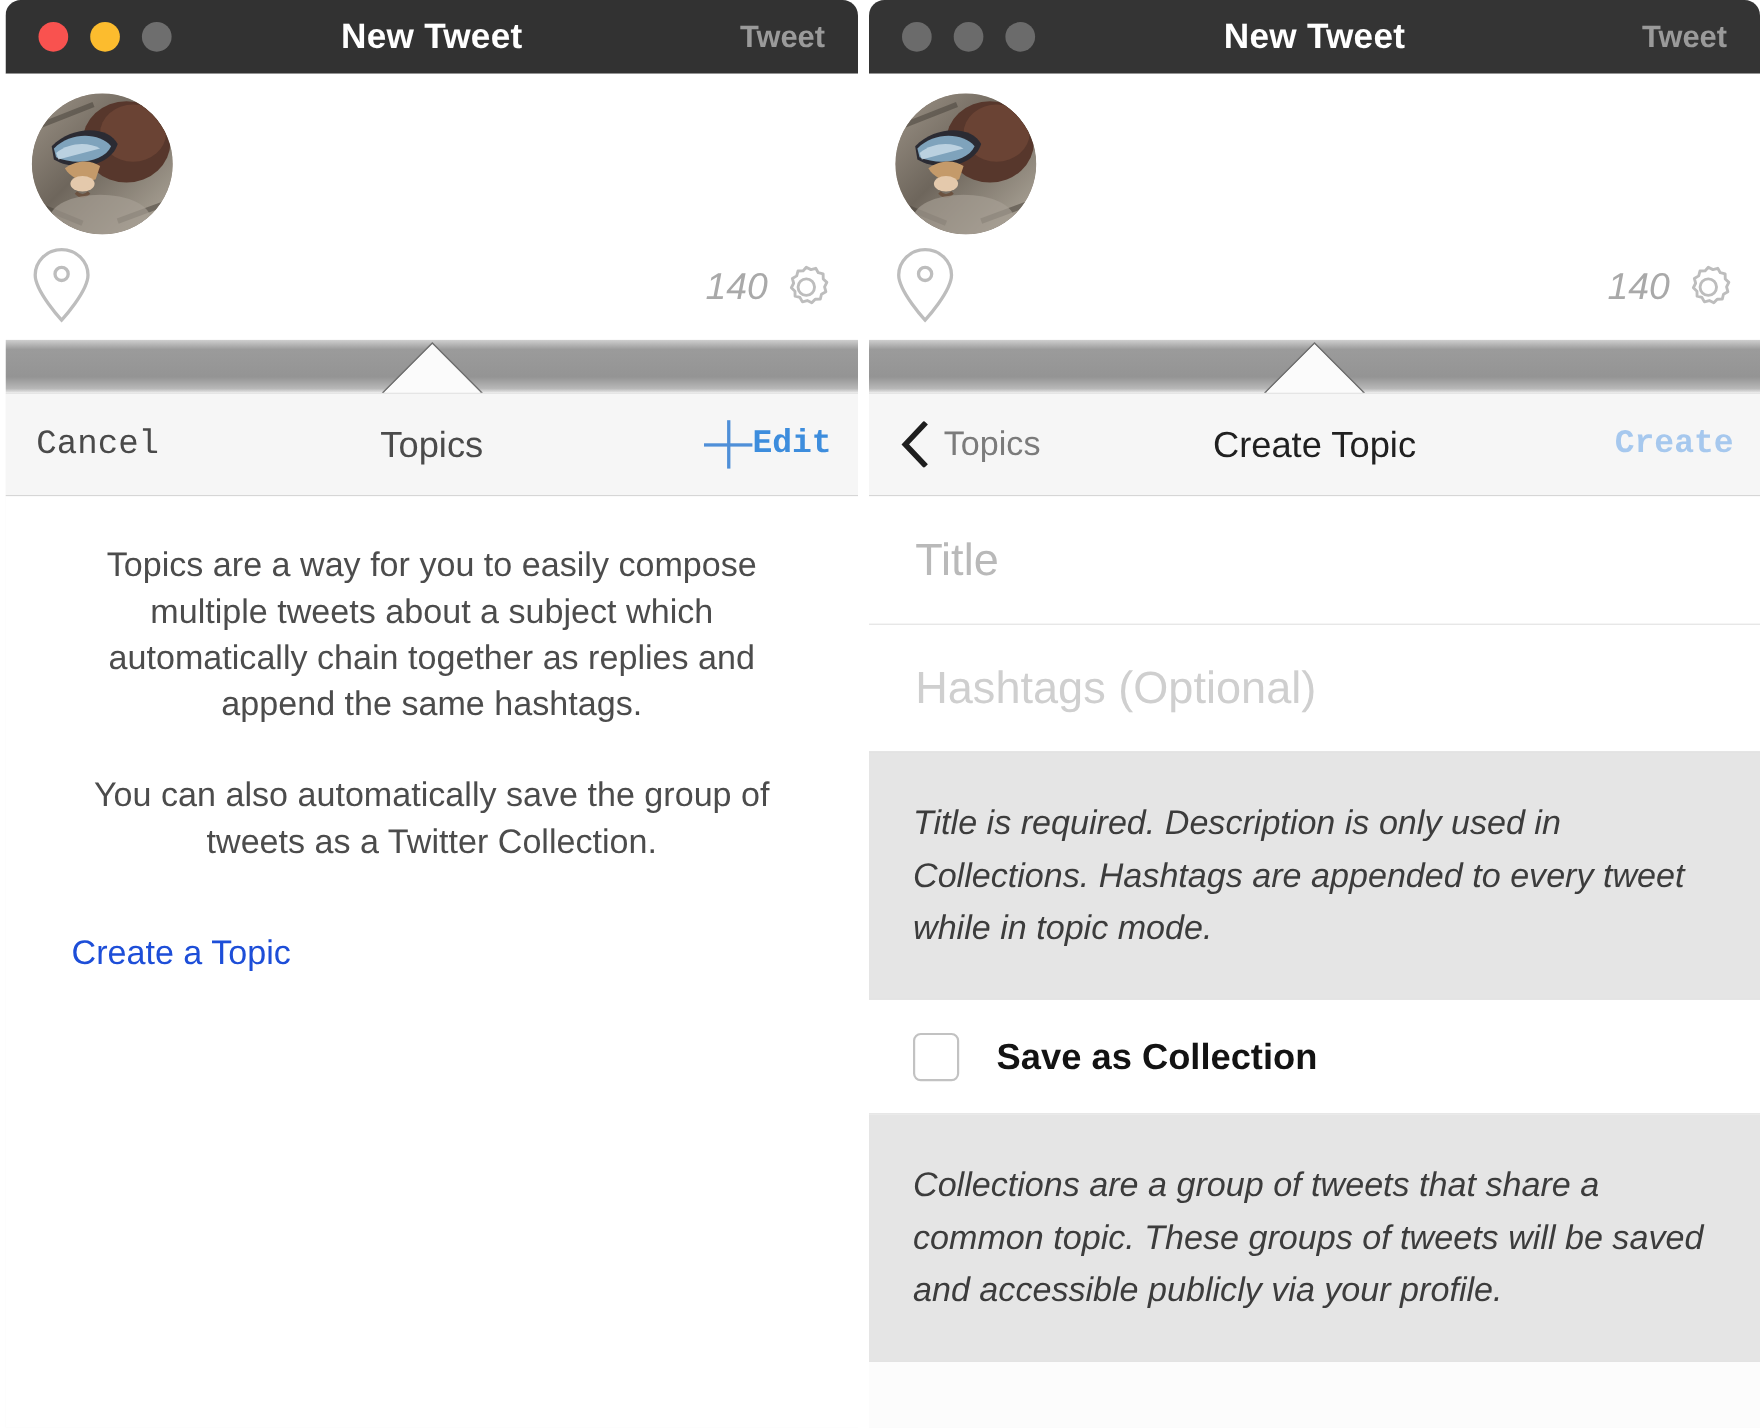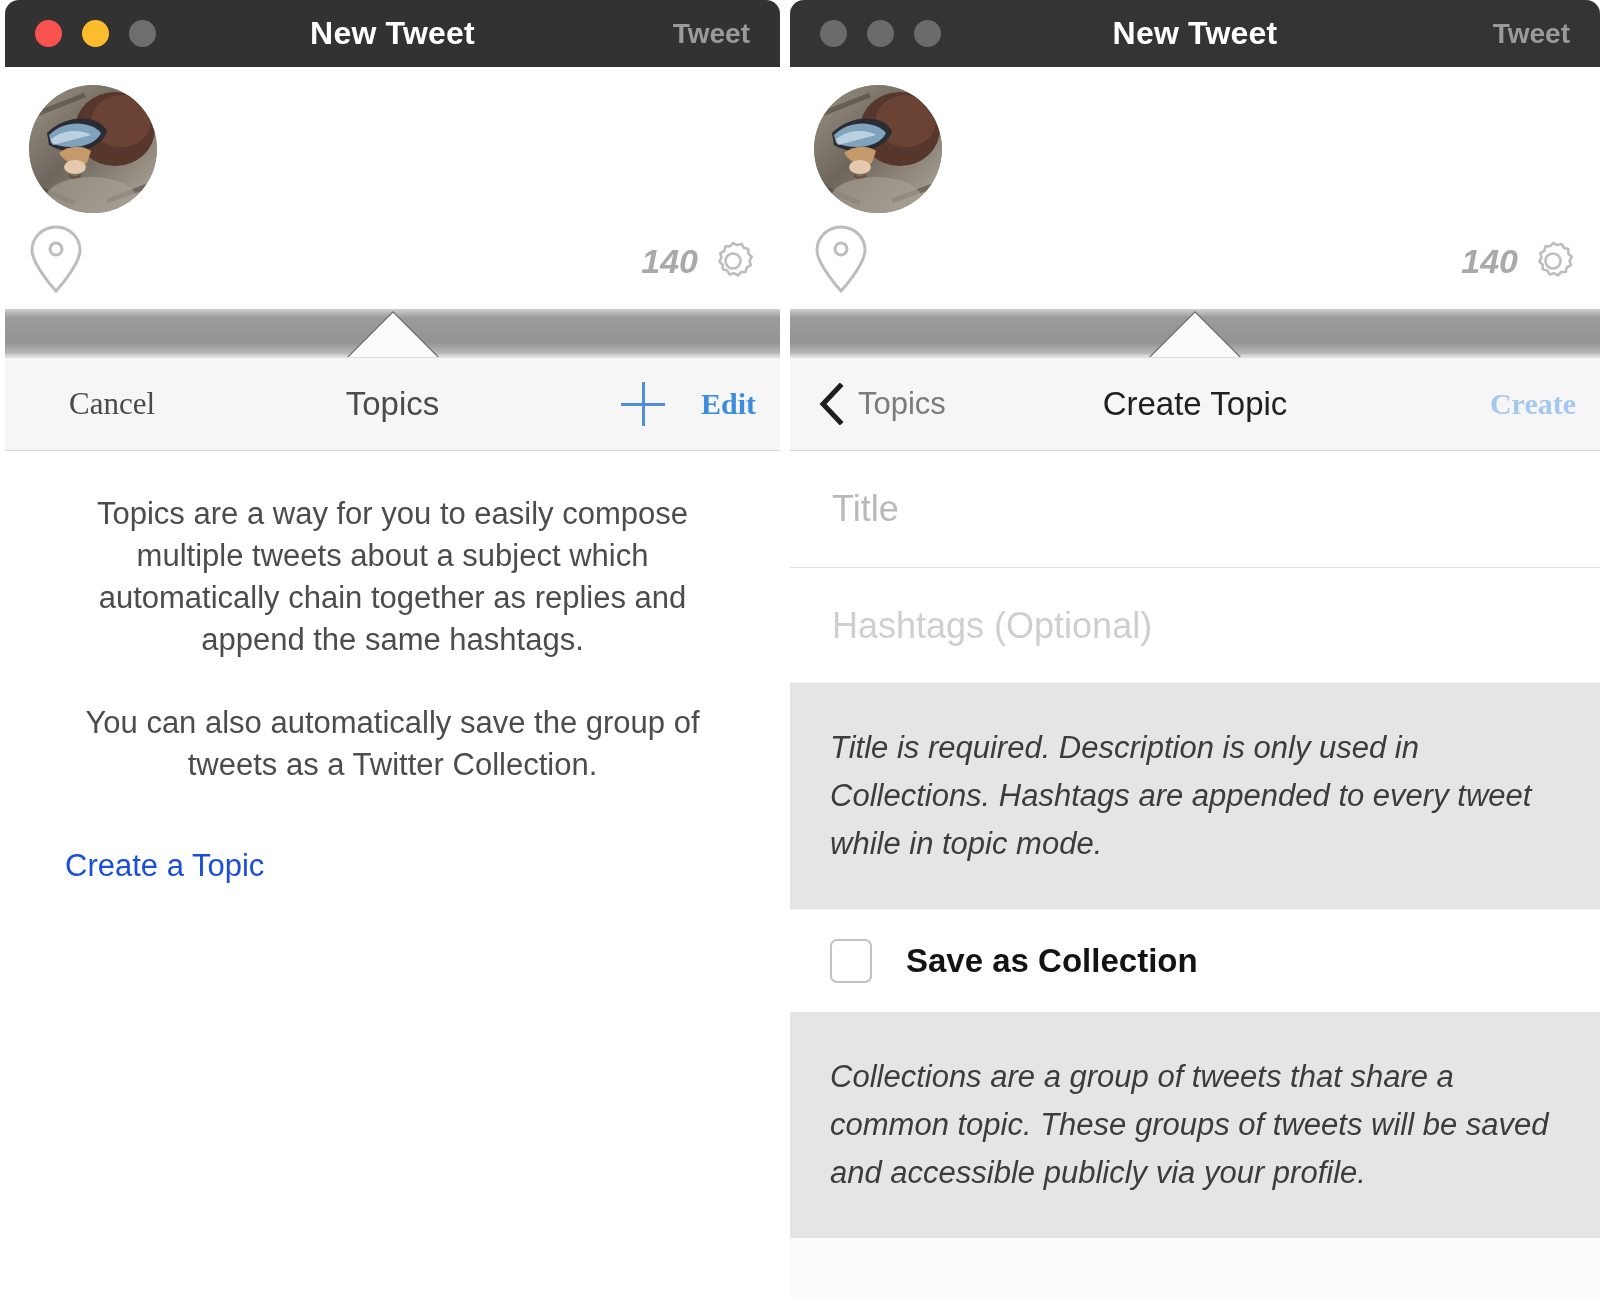--- a/index.html
+++ b/index.html
@@ -77,21 +77,20 @@
     font-size: 28px;
     font-weight: bold;
     margin-left: 45px;
   }
 
   
   .compose {
     background: #ffffff;
     padding: 0;
     position: relative;
-    font-weight: bold;
   }
   .avatar-wrap { padding: 18px 0 0 24px; }
   .avatar {
     width: 128px;
     height: 128px;
     border-radius: 50%;
     overflow: hidden;
     position: relative;
     background: #8d8276;
   }
@@ -178,23 +177,22 @@
     pointer-events: none;
   }
   .pop-header .center-title.dark { color: #202020; }
 
   .btn-text {
     font-size: 31px;
     color: #4a4a4a;
     background: none;
     border: none;
     padding: 0;
-    font-family: Liberation Serif, serif;
+    font-family: Liberation Mono, monospace;
     cursor: pointer;
-    margin-left: 36px;
   }
   .btn-text.blue { color: #3d8ddd; font-weight: bold; font-size: 30px; }
   .btn-text.blue-dim { color: #a6c8ee; font-weight: bold; font-size: 30px; }
 
   .pop-header .right-group {
     margin-left: auto;
     display: flex;
     align-items: center;
     z-index: 3;
   }
@@ -257,21 +255,21 @@
     padding: 0 40px;
     background: #ffffff;
     box-sizing: border-box;
   }
   .field + .field { border-top: 1px solid #e2e2e2; }
   .field-input {
     width: 100%;
     border: none;
     outline: none;
     background: transparent;
-    font-size: 36px;
+    font-size: 41px;
     font-family: "Liberation Sans", sans-serif;
     color: #4c1d95;
   }
   .field-input::placeholder { color: #b9b9b9; }
   .field-input.lighter::placeholder { color: #cfcfcf; }
 
   .note-block {
     background: #e5e5e5;
     border-top: 1px solid #e2e2e2;
     border-bottom: 1px solid #e2e2e2;

